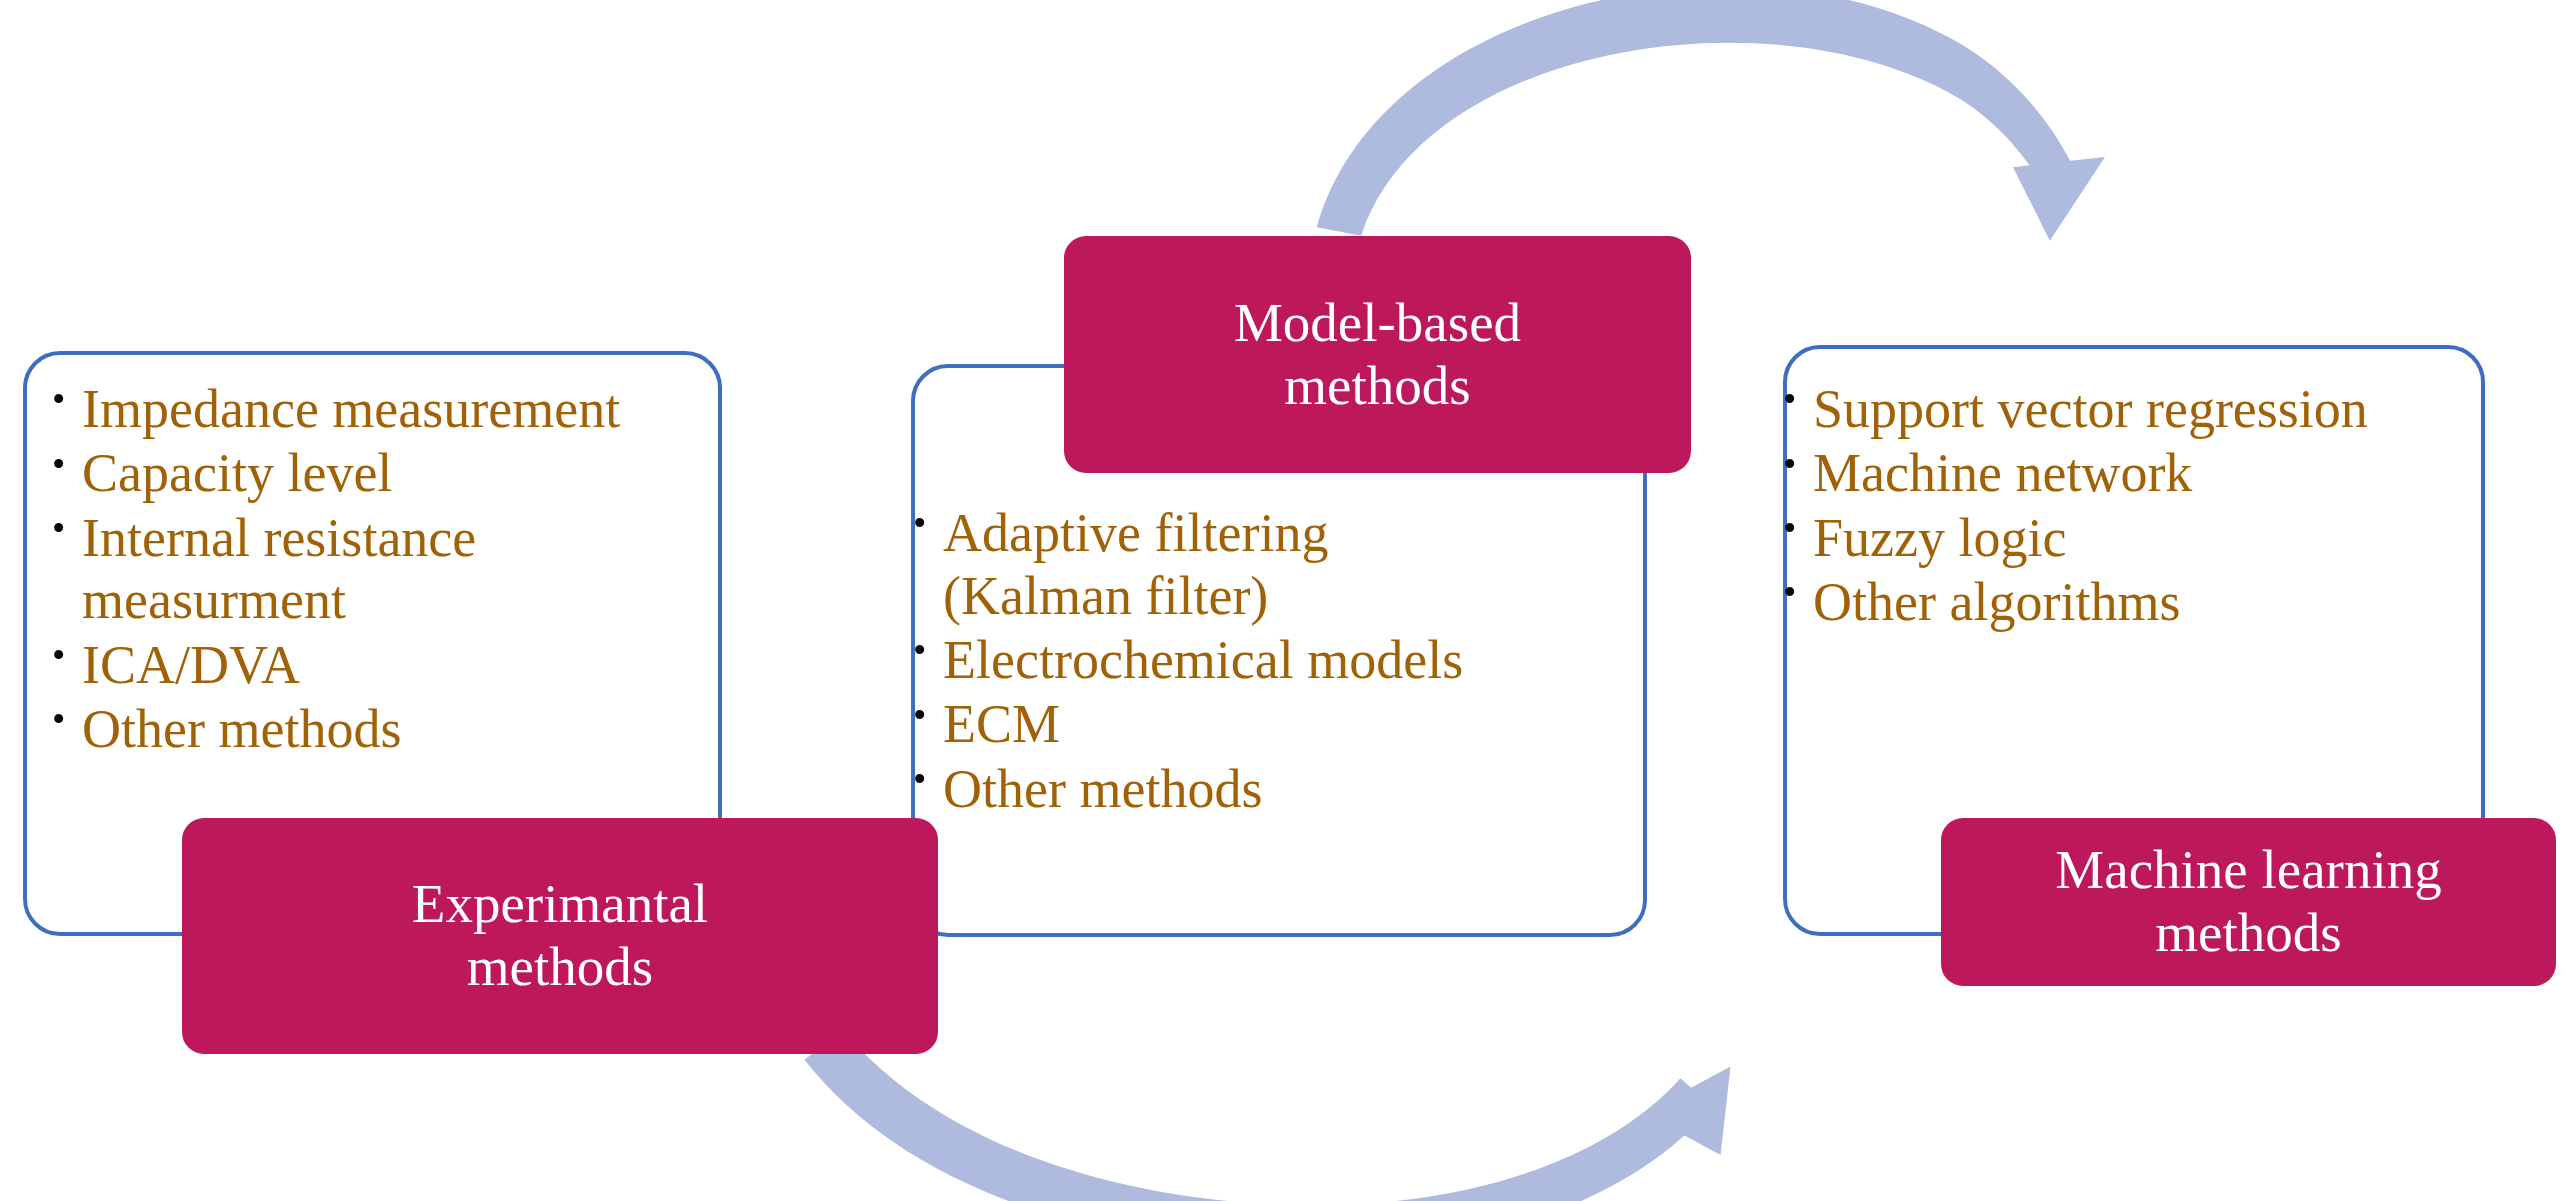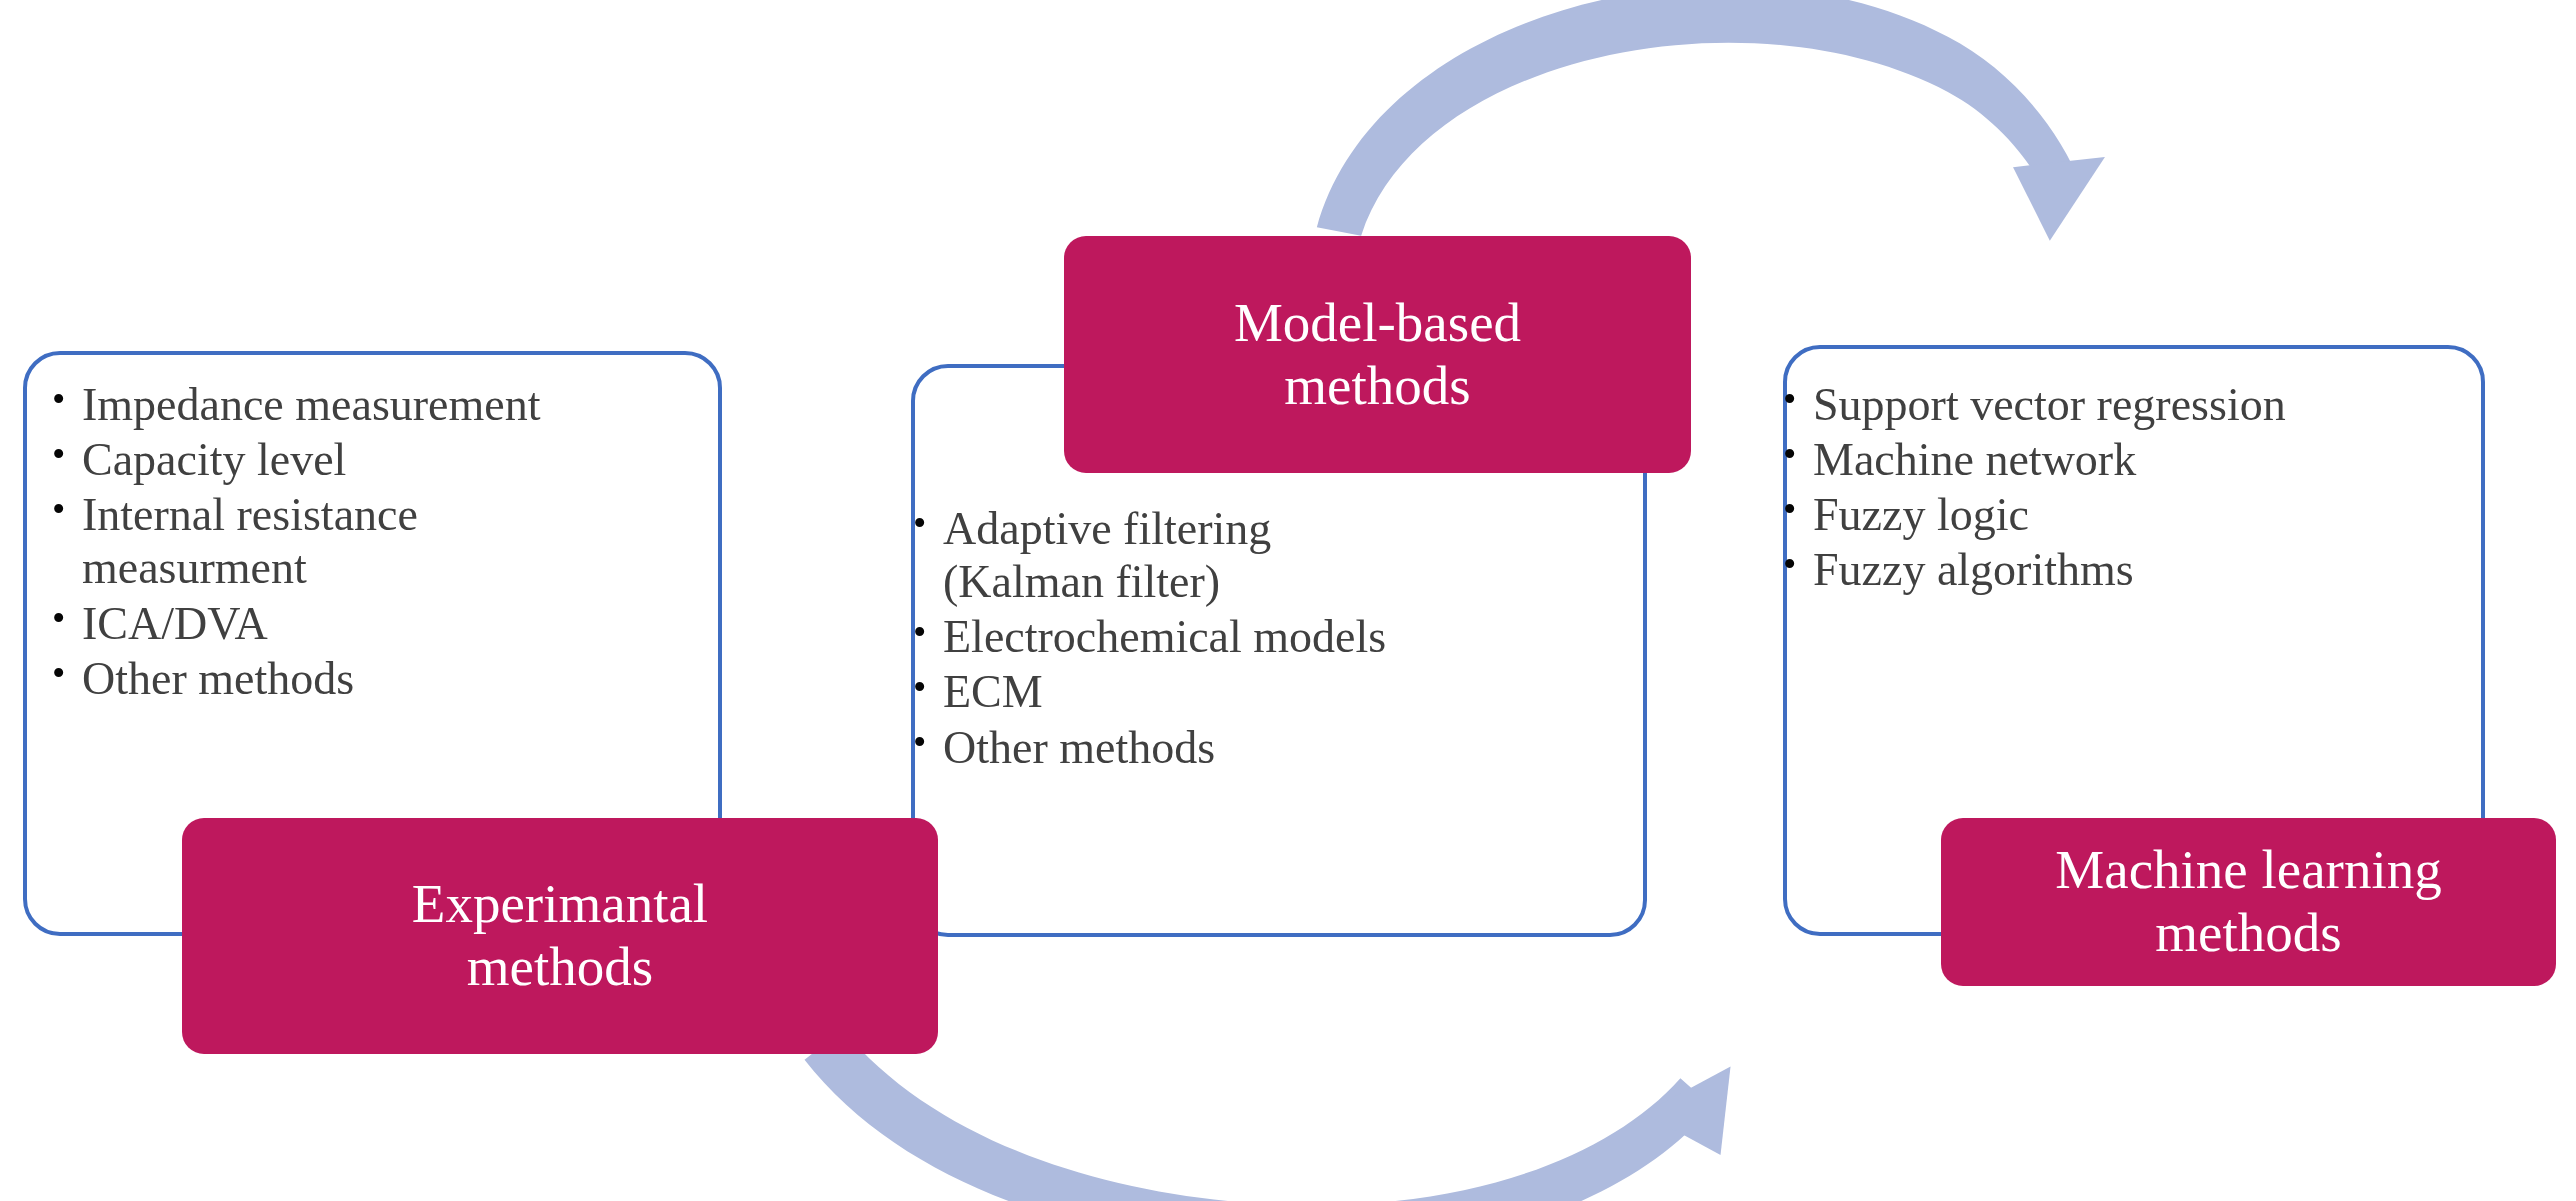--- a/index.html
+++ b/index.html
@@ -28,22 +28,22 @@
 
   .bullet-list {
     position: absolute;
     list-style: none;
     margin: 0;
     padding: 0;
     z-index: 5;
   }
   .bullet-item {
     position: relative;
-    color: #404040;
-    font-size: 46px;
+    color: #a16207;
+    font-size: 54px;
     line-height: 1.16;
     padding-left: 30px;
     margin-bottom: 1.7px;
     white-space: pre-line;
   }
   .bullet-item::before {
     content: "\2022";
     position: absolute;
     left: 0;
     top: -1.7px;
@@ -135,20 +135,20 @@
 
   <div class="header-box" style="left:1064px; top:236px; width:627px; height:237px;">Model-based
 methods</div>
 
   <div class="content-box" style="left:1783px; top:345px; width:702px; height:591px;"></div>
 
   <ul class="bullet-list" style="left:1783px; top:378px; width:669px;">
     <li class="bullet-item">Support vector regression</li>
     <li class="bullet-item">Machine network</li>
     <li class="bullet-item">Fuzzy logic</li>
-    <li class="bullet-item">Fuzzy algorithms</li>
+    <li class="bullet-item">Other algorithms</li>
   </ul>
 
   <div class="header-box" style="left:1941px; top:818px; width:615px; height:168px;">Machine learning
 methods</div>
 
 </div>
 
 
 </body></html>

